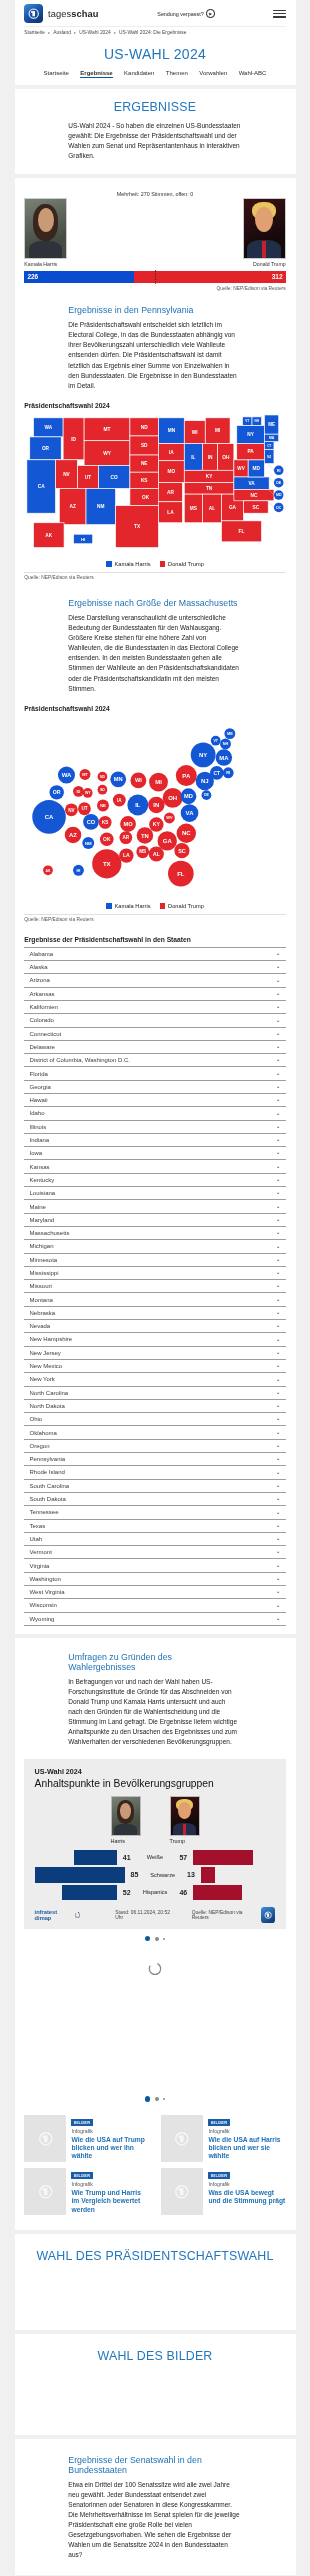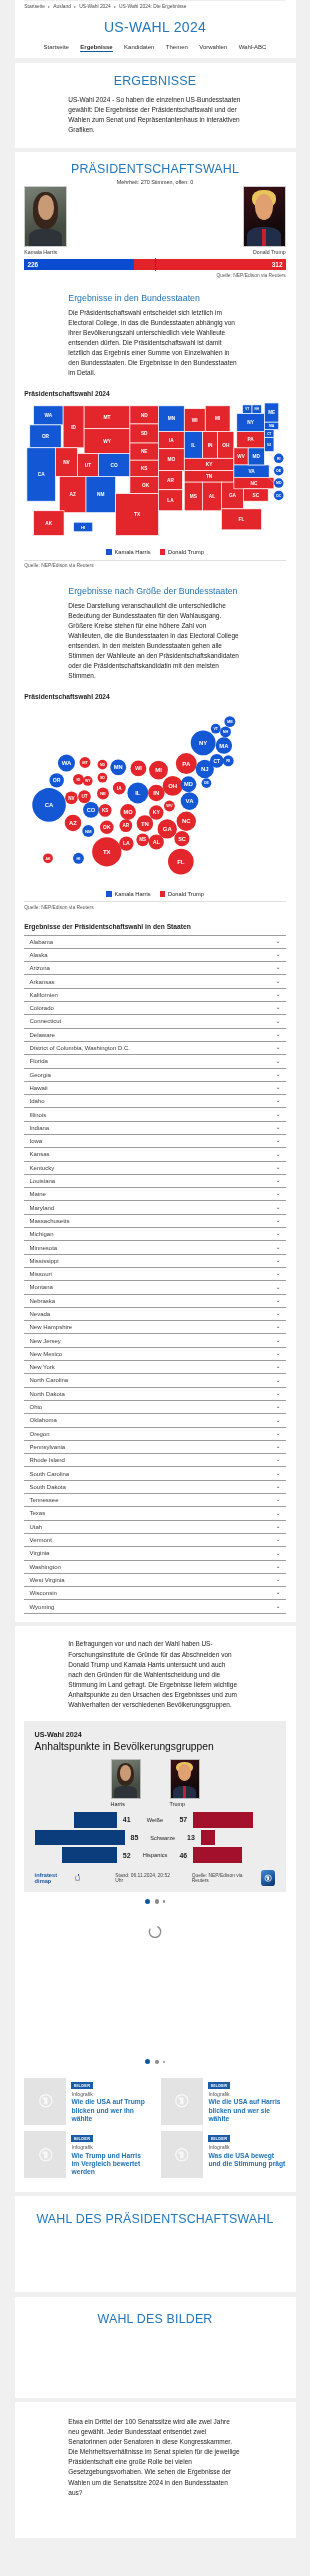--- a/index.html
+++ b/index.html
@@ -106,20 +106,39 @@
   .tkick { font-size:5.2px; color:#555; margin-top:2.1px; }
   .ttitle { font-size:6.7px; line-height:1.25; color:#1f72b6; font-weight:600; margin-top:1.6px; }
 
   .empty-card { }
   .pad-top-30 { padding-top:15.5px; }
 </style>
 </head>
 <body>
 
 <div class="card" style="margin-bottom:4.1px; padding-bottom:0;">
+  <div class="hdr">
+    <div class="ts-logo">
+      <svg width="13.4" height="13.4" viewBox="0 0 26 26">
+        <circle cx="13" cy="13" r="9" fill="none" stroke="#fff" stroke-width="2"></circle>
+        <rect x="10.5" y="8" width="5" height="10" fill="#fff"></rect>
+        <rect x="8" y="8" width="3.4" height="3.4" fill="#fff"></rect>
+      </svg>
+    </div>
+    <div class="brand"><span>tages</span><b>schau</b></div>
+    <div class="watch">
+      <span>Sendung verpasst?</span>
+      <span class="play-circ">▶</span>
+    </div>
+    <div class="burger">
+        <span></span>
+        <span></span>
+        <span></span>
+      </div>
+  </div>
   <div class="crumbs" id="breadcrumb">
       <span>Startseite</span>
       <span class="crumb-sep">▸</span>
       <span>Ausland</span>
       <span class="crumb-sep">▸</span>
       <span>US-Wahl 2024</span>
       <span class="crumb-sep">▸</span>
       <span>US-Wahl 2024: Die Ergebnisse</span>
     </div>
   <div class="big-title">US-WAHL 2024</div>
@@ -132,21 +151,20 @@
       <span class="tab">Wahl-ABC</span>
     </div>
 </div>
 
 <div class="card" style="padding-top:11.4px; padding-bottom:12.4px;">
   <div class="h-center">ERGEBNISSE</div>
   <p class="body-text inner-indent" style="margin-top:7.2px;">US-Wahl 2024 - So haben die einzelnen US-Bundesstaaten gewählt: Die Ergebnisse der Präsidentschaftswahl und der Wahlen zum Senat und Repräsentantenhaus in interaktiven Grafiken.</p>
 </div>
 
 <div class="card" style="padding-top:10.3px; padding-bottom:8.3px;">
-  <div class="h-center">PRÄSIDENTSCHAFTSWAHL</div>
   <div class="maj-note">Mehrheit: 270 Stimmen, offen: 0</div>
 
   <div class="cands">
     <div class="cand">
       <div class="photo ph ph-harris">
           <div class="hair"></div>
           <div class="face"></div>
           <div class="torso"></div>
         </div>
       <div class="nm">Kamala Harris</div>
@@ -163,21 +181,21 @@
   </div>
 
   <div class="evbar" id="evbar">
     <div class="seg left" id="ev-left" style="width: 42.0074%; background: rgb(10, 76, 208);">226</div>
     <div class="seg right" id="ev-right" style="width: 57.9926%; background: rgb(226, 35, 42);">312</div>
     <div class="maj-mark" id="maj-mark" style="left: 50.1859%;"></div>
   </div>
   <div class="src-right">Quelle: NEP/Edison via Reuters</div>
 
   <div class="inner-indent" style="margin-top:14.5px;">
-    <div class="sub-head">Ergebnisse in den Bundesstaaten</div>
+    <div class="sub-head">Ergebnisse in den Pennsylvania</div>
     <p class="body-text">Die Präsidentschaftswahl entscheidet sich letztlich im Electoral College, in das die Bundesstaaten abhängig von ihrer Bevölkerungszahl unterschiedlich viele Wahlleute entsenden dürfen. Die Präsidentschaftswahl ist damit letztlich das Ergebnis einer Summe von Einzelwahlen in den Bundesstaaten. Die Ergebnisse in den Bundesstaaten im Detail.</p>
   </div>
   <div class="chart-label" style="margin-top:11.4px;">Präsidentschaftswahl 2024</div>
   <div id="geo-map" style="margin-top:5.2px;"><svg viewBox="0 0 548 300" width="100%">
         <rect x="20" y="8" width="62" height="40" fill="#1457d5" stroke="#fff" stroke-width="1.4"></rect>
         <text x="51" y="31.6" text-anchor="middle" fill="#fff" font-size="10" font-weight="700">WA</text>
         <rect x="12" y="48" width="66" height="48" fill="#1457d5" stroke="#fff" stroke-width="1.4"></rect>
         <text x="45" y="75.6" text-anchor="middle" fill="#fff" font-size="10" font-weight="700">OR</text>
         <rect x="6" y="96" width="60" height="112" fill="#1457d5" stroke="#fff" stroke-width="1.4"></rect>
         <text x="36" y="155.6" text-anchor="middle" fill="#fff" font-size="10" font-weight="700">CA</text>
@@ -285,21 +303,21 @@
         <text x="534" y="198.6" text-anchor="middle" fill="#fff" font-size="7.5" font-weight="700">DC</text>
       </svg></div>
   <div class="legend">
     <span><span class="sw" id="leg1a" style="background: rgb(20, 87, 213);"></span><span>Kamala Harris</span></span>
     <span><span class="sw" id="leg1b" style="background: rgb(226, 38, 43);"></span><span>Donald Trump</span></span>
   </div>
   <hr class="hair-rule">
   <div class="src-left">Quelle: NEP/Edison via Reuters</div>
 
   <div class="inner-indent" style="margin-top:17.6px;">
-    <div class="sub-head">Ergebnisse nach Größe der Bundesstaaten</div>
+    <div class="sub-head">Ergebnisse nach Größe der Massachusetts</div>
     <p class="body-text">Diese Darstellung veranschaulicht die unterschiedliche Bedeutung der Bundesstaaten für den Wahlausgang. Größere Kreise stehen für eine höhere Zahl von Wahlleuten, die die Bundesstaaten in das Electoral College entsenden. In den meisten Bundesstaaten gehen alle Stimmen der Wahlleute an den Präsidentschaftskandidaten oder die Präsidentschaftskandidatin mit den meisten Stimmen.</p>
   </div>
   <div class="chart-label" style="margin-top:11.4px;">Präsidentschaftswahl 2024</div>
   <div id="bubble-map" style="margin-top:2.1px;"><svg viewBox="0 0 480 340" width="100%">
         <circle cx="46" cy="189" r="30.859029990563183" fill="#1457d5"></circle>
         <text x="46" y="192.96" text-anchor="middle" fill="#fff" font-size="11" font-weight="700">CA</text>
         <circle cx="152" cy="275" r="26.865765749313358" fill="#e2262b"></circle>
         <text x="152" y="278.96" text-anchor="middle" fill="#fff" font-size="11" font-weight="700">TX</text>
         <circle cx="288" cy="293" r="23.561179742701476" fill="#e2262b"></circle>
         <text x="288" y="296.96" text-anchor="middle" fill="#fff" font-size="11" font-weight="700">FL</text>
@@ -609,20 +627,21 @@
       </div>
       <div class="acc-row">
         <span>Wyoming</span>
         <span class="chev">⌄</span>
       </div>
     </div>
 </div>
 
 <div class="card" style="padding-top:13.4px; padding-bottom:14.5px;">
   <div class="inner-indent">
+    <div class="sub-head">Umfragen zu Gründen des Wahlergebnisses</div>
     <p class="body-text">In Befragungen vor und nach der Wahl haben US-Forschungsinstitute die Gründe für das Abschneiden von Donald Trump und Kamala Harris untersucht und auch nach den Gründen für die Wahlentscheidung und die Stimmung im Land gefragt. Die Ergebnisse liefern wichtige Anhaltspunkte zu den Ursachen des Ergebnisses und zum Wahlverhalten der verschiedenen Bevölkerungsgruppen.</p>
   </div>
 
   <div class="info-card">
     <div class="info-kicker">US-Wahl 2024</div>
     <div class="info-title">Anhaltspunkte in Bevölkerungsgruppen</div>
     <div class="info-photos">
       <div>
         <div class="p ph ph-harris">
             <div class="hair"></div>
@@ -760,16 +779,17 @@
 <div class="card empty-card" style="height:96px;">
   <div class="h-center pad-top-30">WAHL DES PRÄSIDENTSCHAFTSWAHL</div>
 </div>
 
 <div class="card empty-card" style="height:101px;">
   <div class="h-center pad-top-30">WAHL DES BILDER</div>
 </div>
 
 <div class="card" style="height:136px; padding-top:15.5px;">
   <div class="inner-indent">
+    <div class="sub-head">Ergebnisse der Senatswahl in den Bundesstaaten</div>
     <p class="body-text">Etwa ein Drittel der 100 Senatssitze wird alle zwei Jahre neu gewählt. Jeder Bundesstaat entsendet zwei Senatorinnen oder Senatoren in diese Kongresskammer. Die Mehrheitsverhältnisse im Senat spielen für die jeweilige Präsidentschaft eine große Rolle bei vielen Gesetzgebungsvorhaben. Wie sehen die Ergebnisse der Wahlen um die Senatssitze 2024 in den Bundesstaaten aus?</p>
   </div>
 </div>
 
 
 </body></html>

